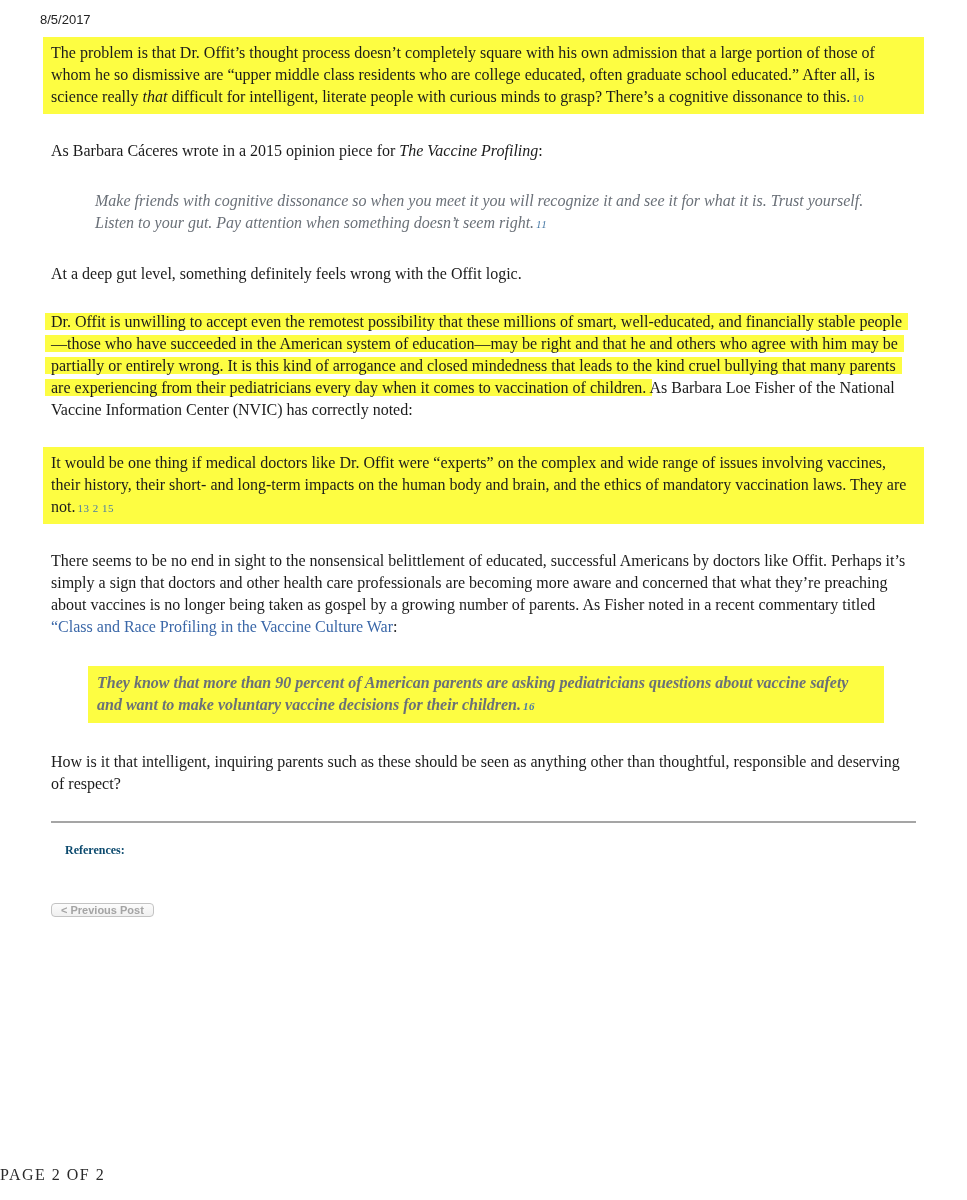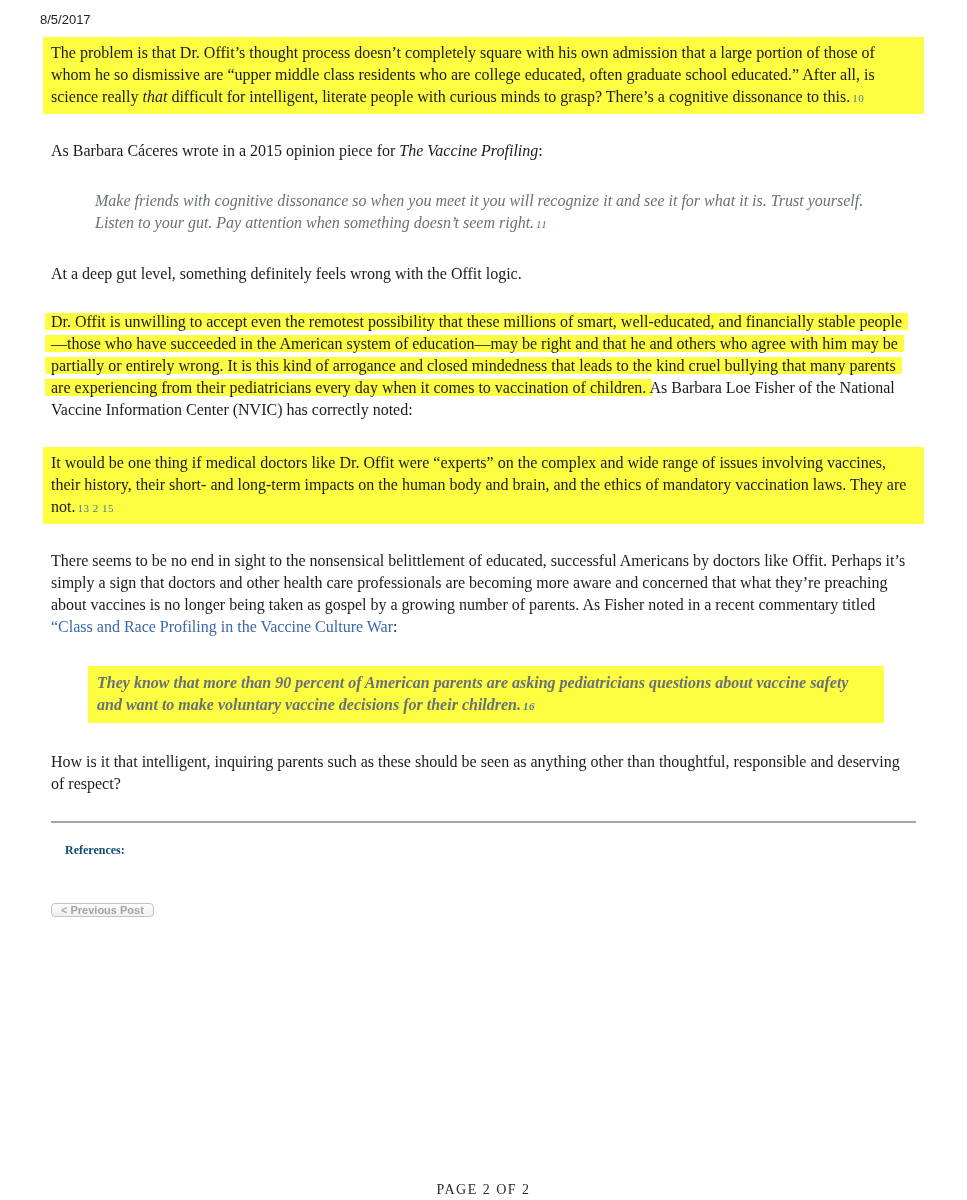--- a/index.html
+++ b/index.html
@@ -38,22 +38,22 @@
   hr.rule{border:none;border-top:2px solid #a5a5a5;margin:14px 0 0 0;}
 
   h3.refs{font-size:12px;font-weight:bold;color:#0c4a6e;margin:16px 0 16px 14px;
        font-family:"Liberation Serif",serif;}
 
   button.prev-btn{margin-top:26px;font-family:"Liberation Sans",sans-serif;
        font-size:11px;font-weight:bold;color:#a4a4a4;
        background:linear-gradient(#fcfcfc,#f0f0f0);
        border:1px solid #c3c3c3;border-radius:4px;padding:0 9px;cursor:pointer;}
 
-  .print-footer{position:absolute;bottom:2px;left:0;right:0;text-align:center;
-       font-family:"Liberation Serif",serif;font-size:14px;
+  .print-footer{position:absolute;bottom:16px;left:0;right:0;
+       font-family:"Liberation Serif",serif;font-size:16px;
        letter-spacing:1.5px;color:#2a2a2a;}
 </style>
 </head>
 <body>
 
 <div class="page">
 
   <div class="print-header">
     <span class="date">8/5/2017</span>
   </div>

